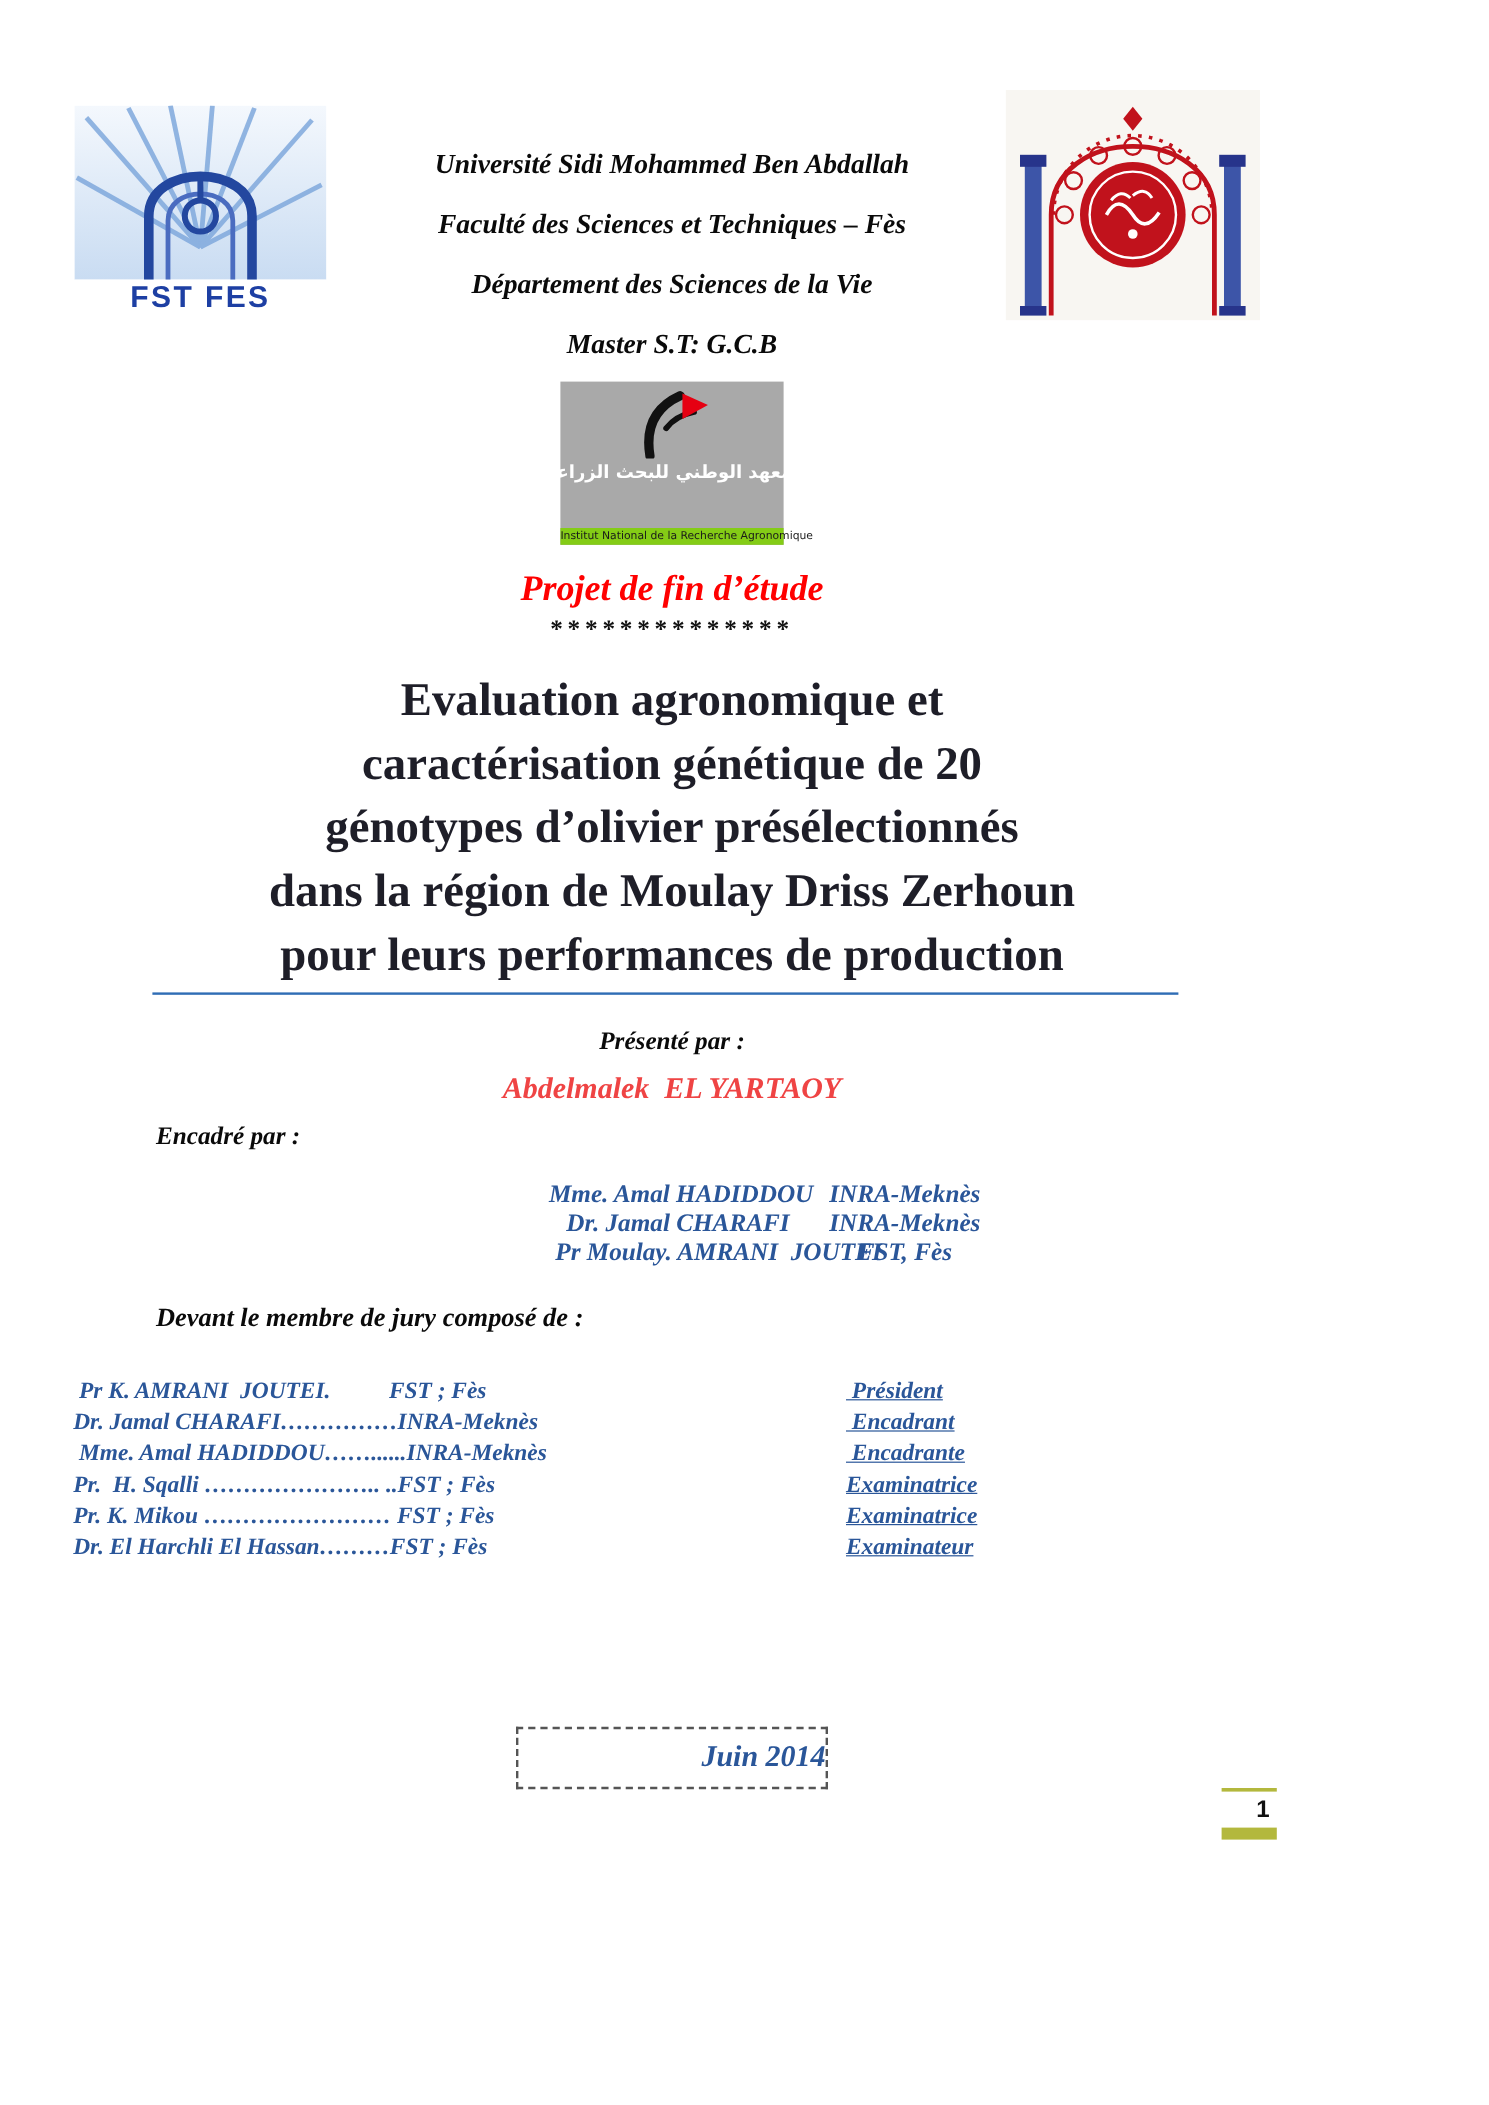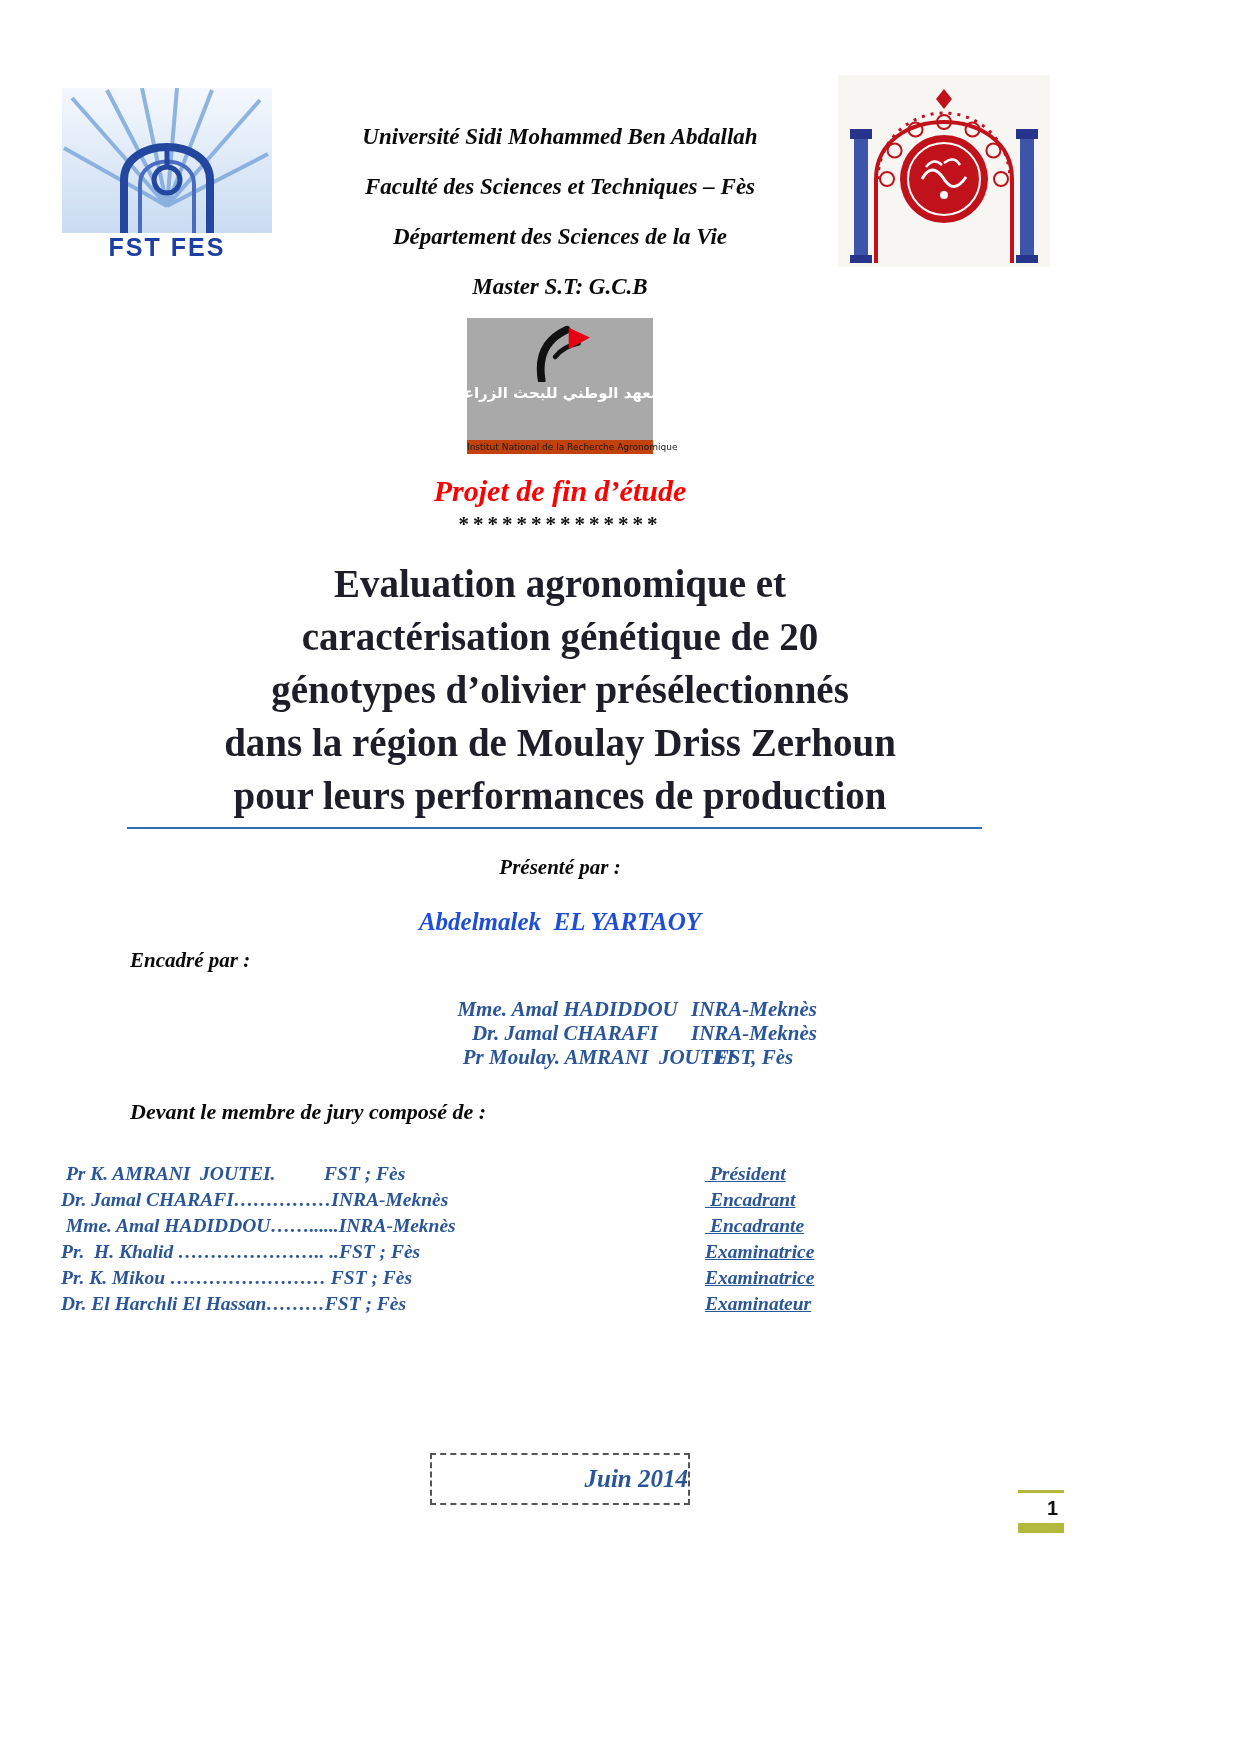--- a/index.html
+++ b/index.html
@@ -20,31 +20,31 @@
   .header-text { padding-top: 112px; font-size: 23px; font-weight: bold; font-style: italic; color: #0a0a0a; }
   .hline { line-height: 50px; white-space: pre; }
 
   .inra-logo {
     width: 186px; height: 136px; margin: 6px auto 0;
     background: #a9a9a9; display: flex; flex-direction: column; align-items: center;
     padding-top: 6px; box-sizing: border-box;
   }
   .inra-glyph { display: block; }
   .inra-arabic { color: #ffffff; font-size: 15px; font-weight: bold; margin-top: 2px; font-family: "DejaVu Sans", sans-serif; white-space: nowrap; }
-  .inra-french { margin-top: auto; background: #c2410c; color: #1a1a1a; font-size: 9px; width: 100%; text-align: center; padding: 2px 0; font-family: "DejaVu Sans", sans-serif; white-space: nowrap; }
+  .inra-french { margin-top: auto; background: #84cc16; color: #1a1a1a; font-size: 9px; width: 100%; text-align: center; padding: 2px 0; font-family: "DejaVu Sans", sans-serif; white-space: nowrap; }
 
   .projet-label { margin-top: 20px; color: #ff0000; font-size: 30px; font-weight: bold; font-style: italic; }
   .stars { margin-top: 4px; font-size: 21px; font-weight: bold; letter-spacing: 4px; color: #111111; }
 
   .title { margin: 20px 0 0 0; font-size: 39px; font-weight: bold; color: #1e1e28; letter-spacing: 0px; }
   .title-line { display: block; line-height: 53px; white-space: pre; }
   .title-rule { margin: 5px 0 0 127px; width: 855px; border-top: 2px solid #2f6db5; height: 0; }
 
   .presented-label { margin-top: 26px; font-size: 21px; font-weight: bold; font-style: italic; color: #0a0a0a; }
-  .author { margin-top: 28px; font-size: 25px; font-weight: bold; font-style: italic; color: #1d4ed8; white-space: pre; }
+  .author { margin-top: 14px; font-size: 25px; font-weight: bold; font-style: italic; color: #ef4444; white-space: pre; }
 
   .encadre-label { margin-top: 12px; text-align: left; padding-left: 130px; font-size: 21px; font-weight: bold; font-style: italic; color: #0a0a0a; }
 
   .supervisors { margin-top: 24px; text-align: center; color: #2a5699; font-size: 21px; font-weight: bold; font-style: italic; font-family: Liberation Serif, serif; }
   .sup-row { padding-left: 136px; line-height: 24px; }
   .sup-name { display: inline-block; width: 252px; white-space: pre; }
   .sup-aff { white-space: pre; }
 
   .jury-label { margin-top: 30px; text-align: left; padding-left: 130px; font-size: 22px; font-weight: bold; font-style: italic; color: #0a0a0a; }
 
@@ -185,21 +185,21 @@
       </div>
       <div class="jury-row">
         <span class="jury-entry">Dr. Jamal CHARAFI……………INRA-Meknès</span>
         <span class="jury-role"> Encadrant</span>
       </div>
       <div class="jury-row">
         <span class="jury-entry"> Mme. Amal HADIDDOU……......INRA-Meknès</span>
         <span class="jury-role"> Encadrante</span>
       </div>
       <div class="jury-row">
-        <span class="jury-entry">Pr.  H. Khalid ………………….. ..FST ; Fès</span>
+        <span class="jury-entry">Pr.  H. Sqalli ………………….. ..FST ; Fès</span>
         <span class="jury-role">Examinatrice</span>
       </div>
       <div class="jury-row">
         <span class="jury-entry">Pr. K. Mikou …………………… FST ; Fès</span>
         <span class="jury-role">Examinatrice</span>
       </div>
       <div class="jury-row">
         <span class="jury-entry">Dr. El Harchli El Hassan………FST ; Fès</span>
         <span class="jury-role">Examinateur</span>
       </div>

